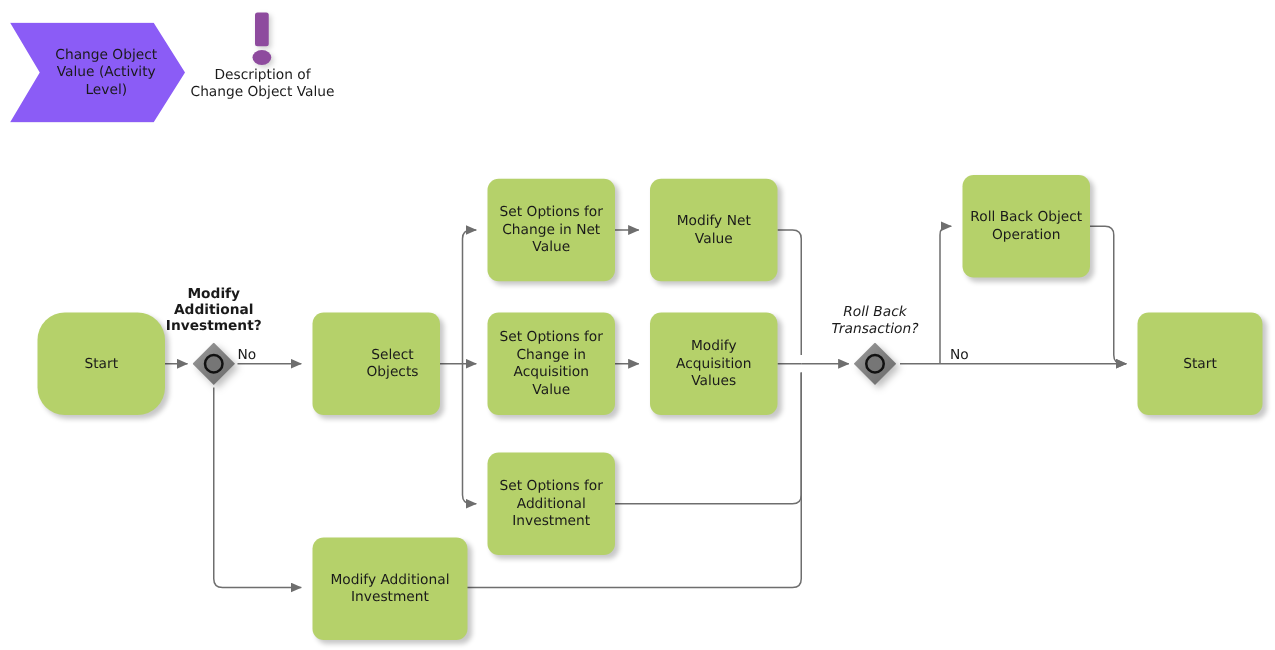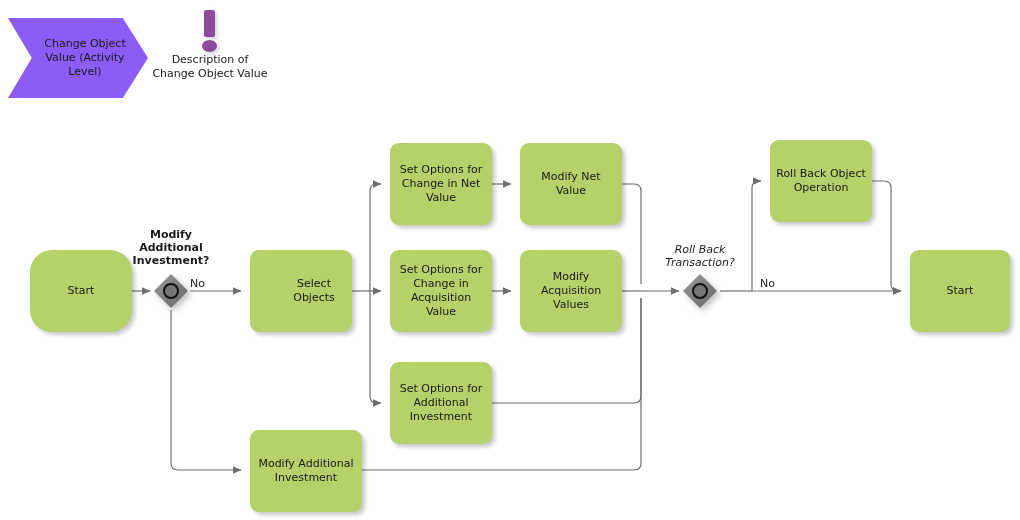--- a/index.html
+++ b/index.html
@@ -190,21 +190,21 @@
     </div>
     <div class="node" style="left: 390px; top: 250px; width: 102px; height: 82px;">
       <span>Set Options for Change in Acquisition Value</span>
     </div>
     <div class="node" style="left: 520px; top: 250px; width: 102px; height: 82px;">
       <span>Modify Acquisition Values</span>
     </div>
     <div class="node" style="left: 390px; top: 362px; width: 102px; height: 82px;">
       <span>Set Options for Additional Investment</span>
     </div>
-    <div class="node" style="left: 250px; top: 430px; width: 112px; height: 82px;">
+    <div class="node" style="left: 250px; top: 430px; width: 124px; height: 82px;">
       <span>Modify Additional Investment</span>
     </div>
     <div class="node" style="left: 770px; top: 140px; width: 102px; height: 82px;">
       <span>Roll Back Object Operation</span>
     </div>
     <div class="node" style="left: 910px; top: 250px; width: 100px; height: 82px;">
       <span>Start</span>
     </div>
   </div>
 

